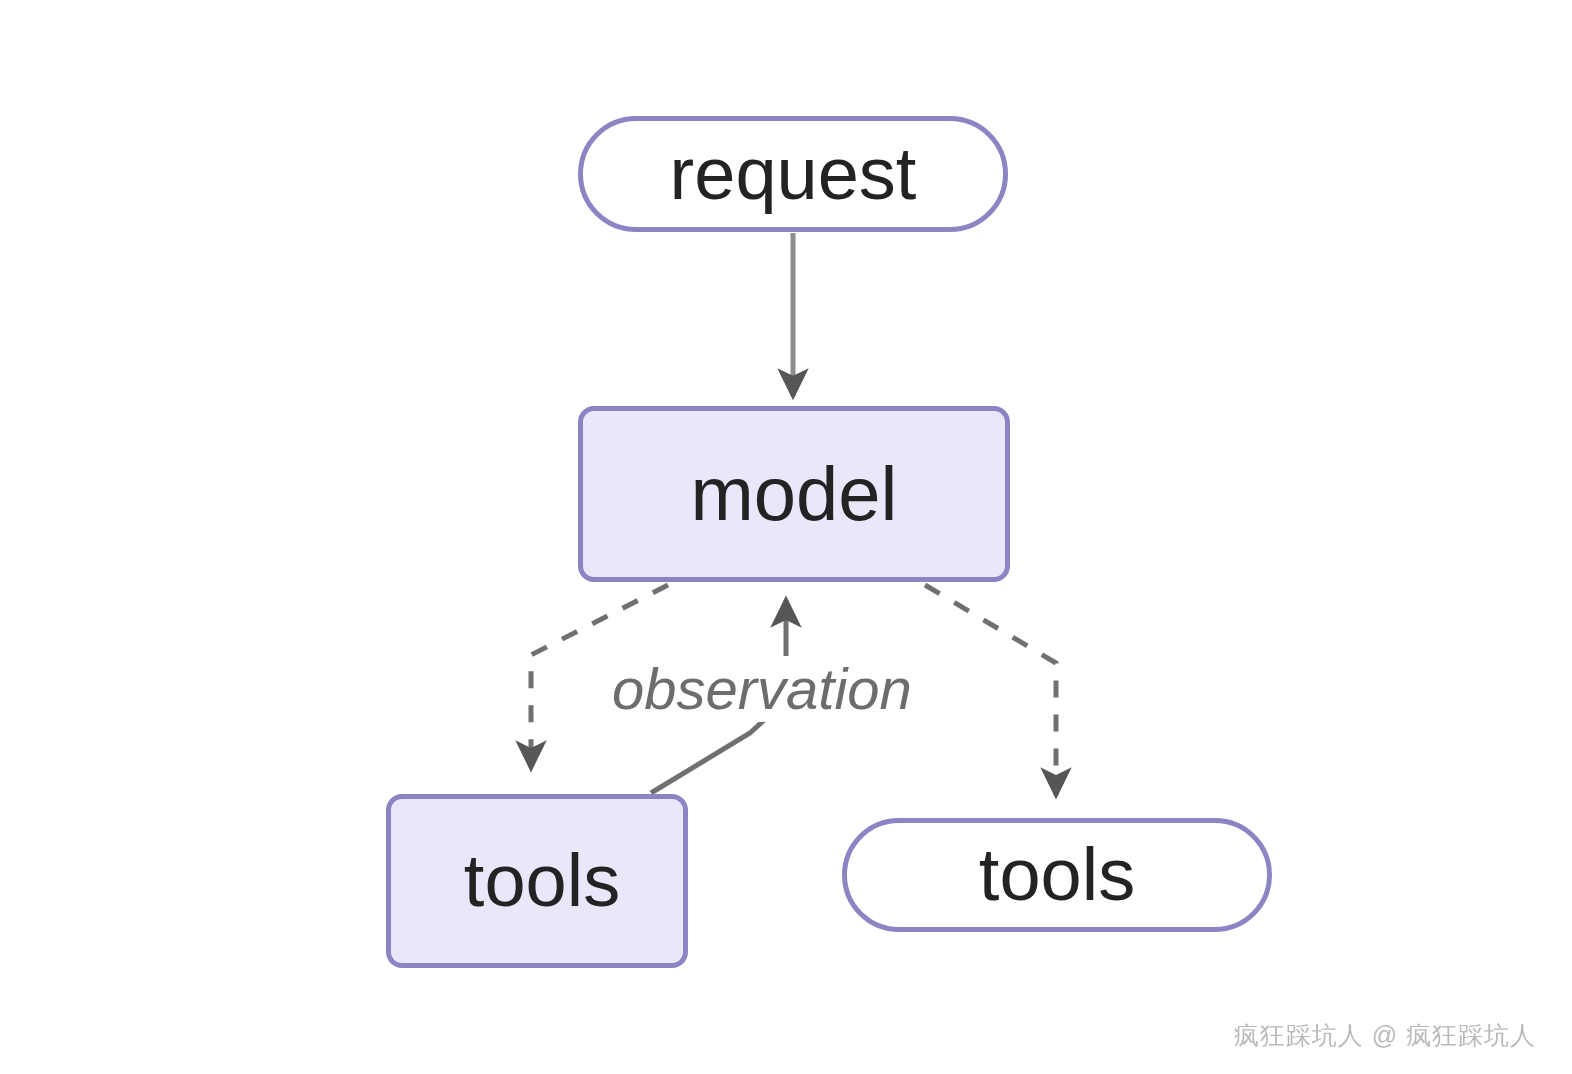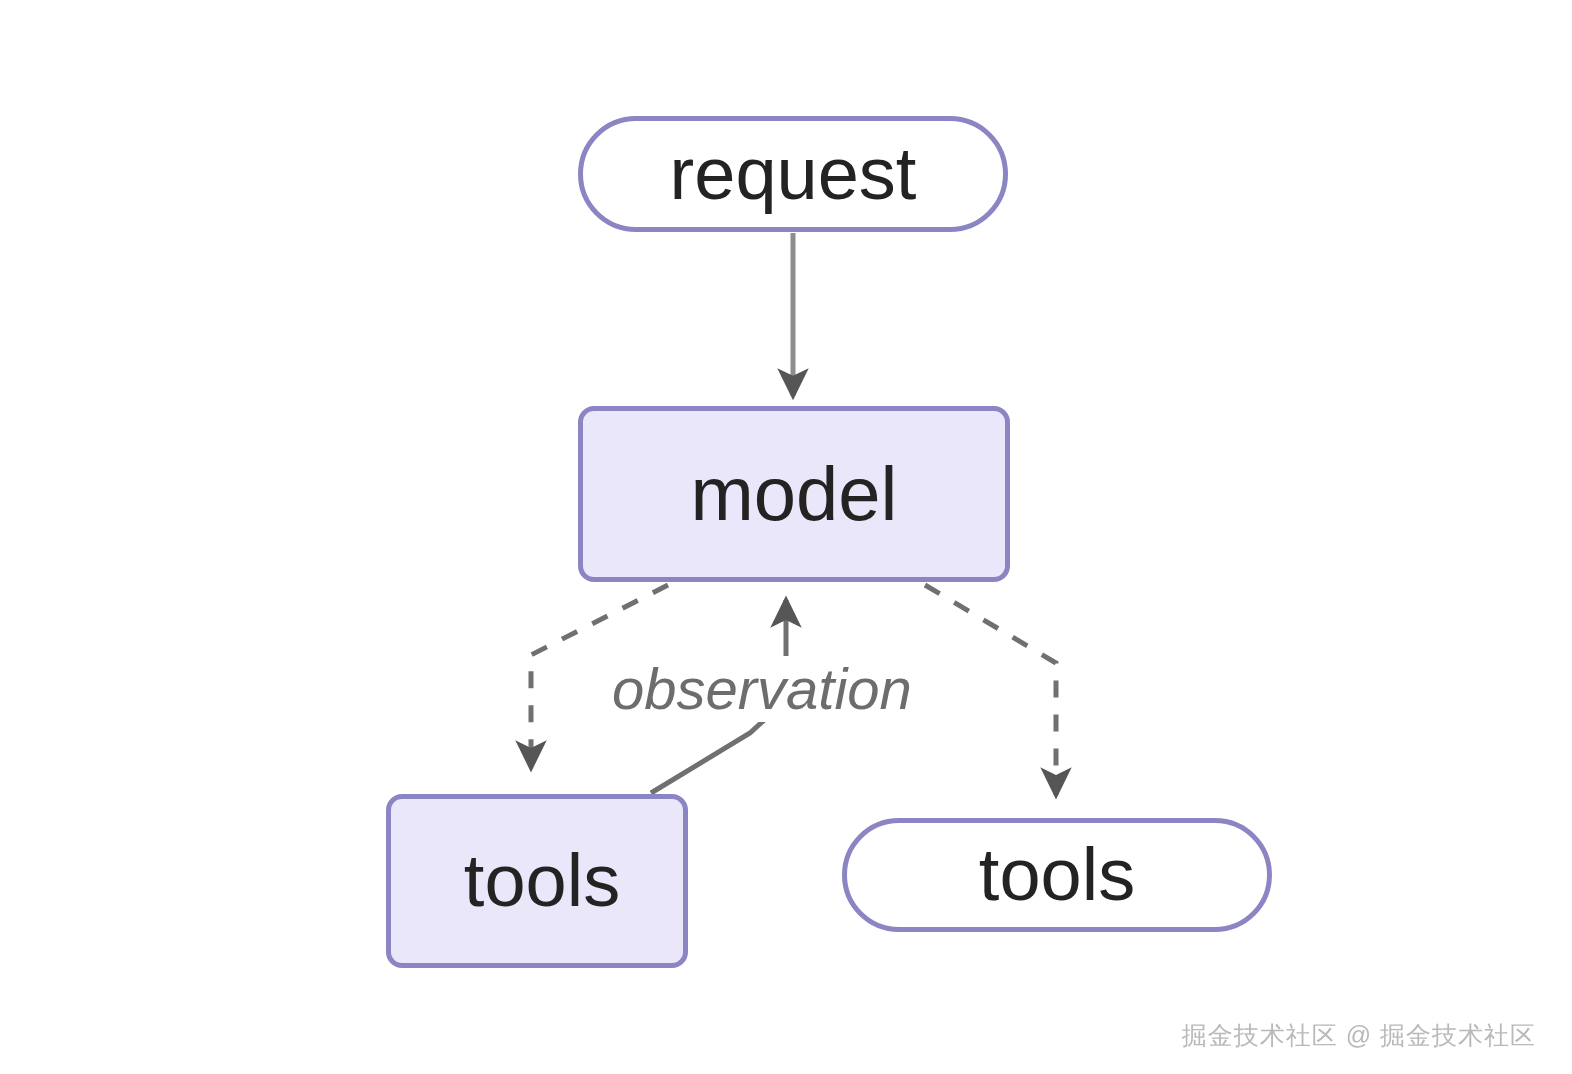--- a/index.html
+++ b/index.html
@@ -166,15 +166,15 @@
     <span class="node-label">tools</span>
   </div>
 
   <div class="node pill" id="node-result">
     <span class="node-label">tools</span>
   </div>
 
 
   <div class="edge-label" id="label-observation">observation</div>
 
-  <div id="watermark">掘金技术社区 @ 掘金技术社区</div>
+  <div id="watermark">疯狂踩坑人 @ 疯狂踩坑人</div>
 
 </div>
 
 </body></html>

